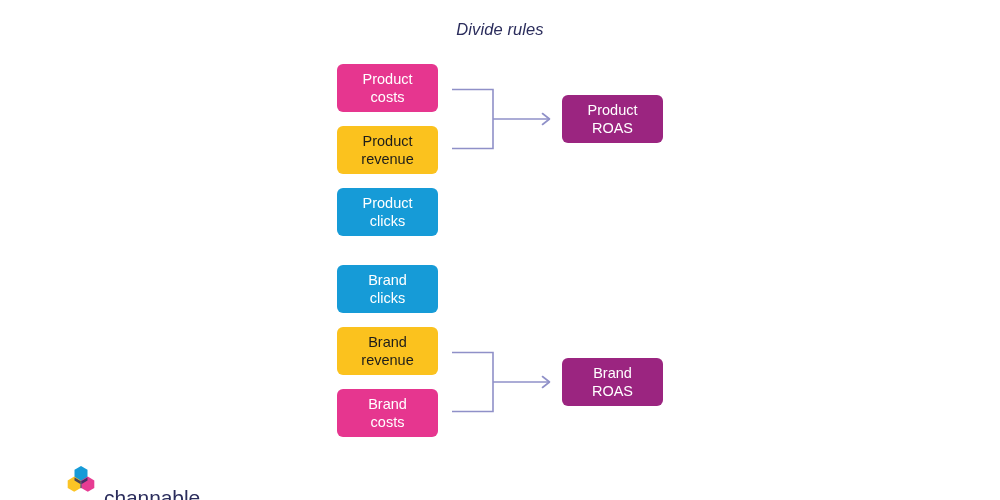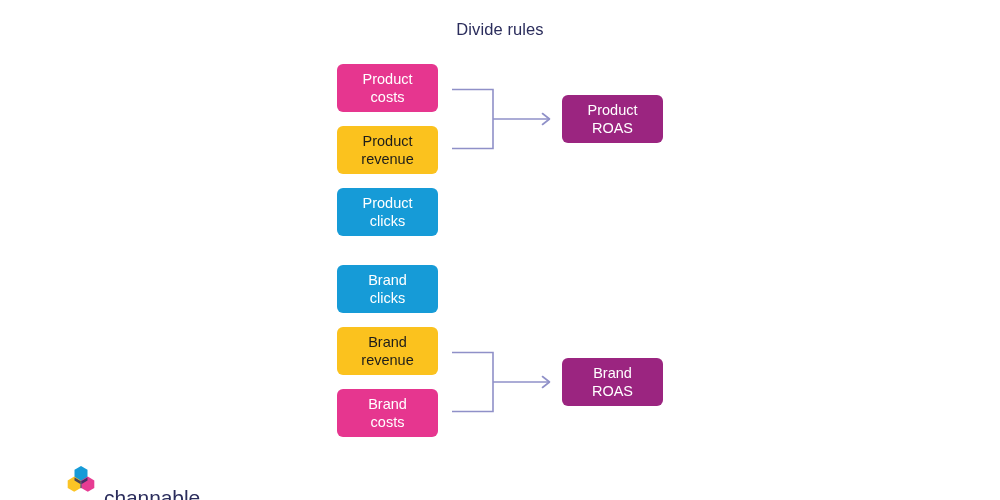--- a/index.html
+++ b/index.html
@@ -23,20 +23,21 @@
     height: 500px;
   }
 
   
   .diagram-title {
     position: absolute;
     left: 0;
     top: 19px;
     width: 1000px;
     text-align: center;
+    font-style: italic;
     font-size: 16.5px;
     color: #2b2d5c;
     letter-spacing: 0.1px;
     line-height: 21px;
     white-space: pre;
   }
 
   
   .node {
     position: absolute;

